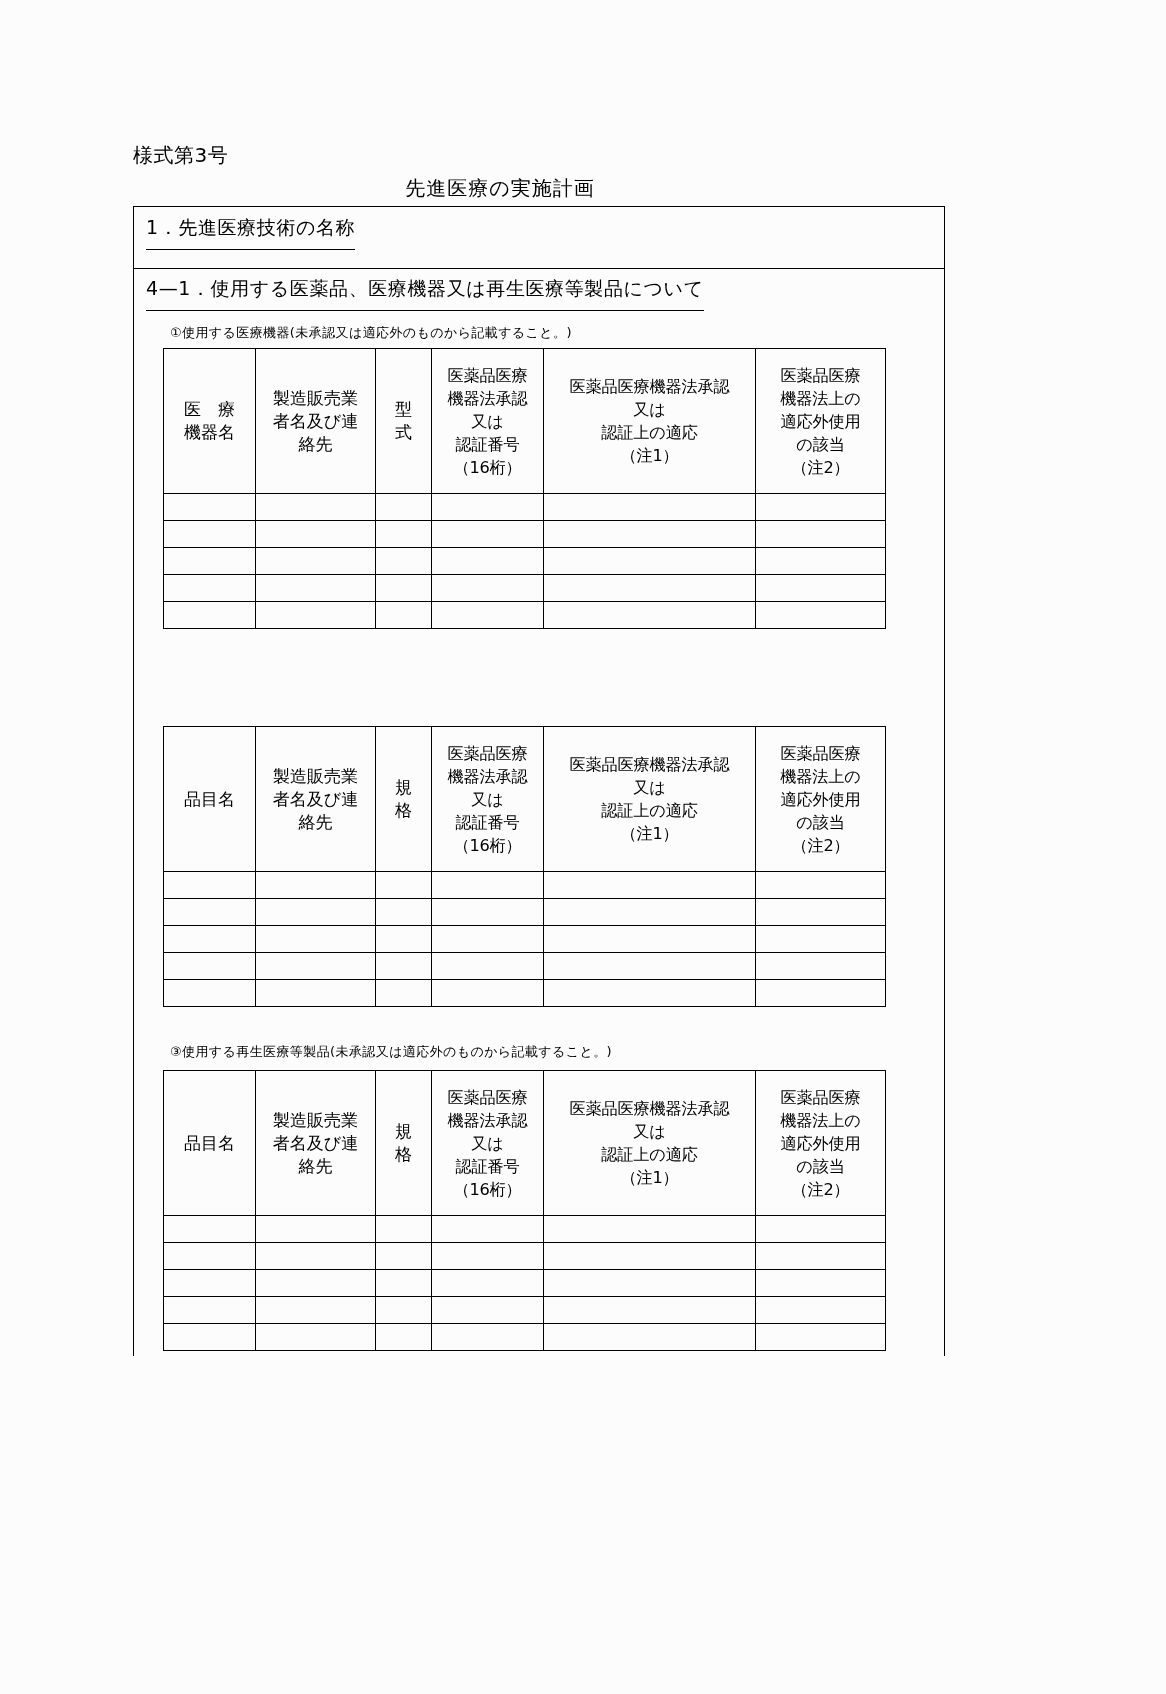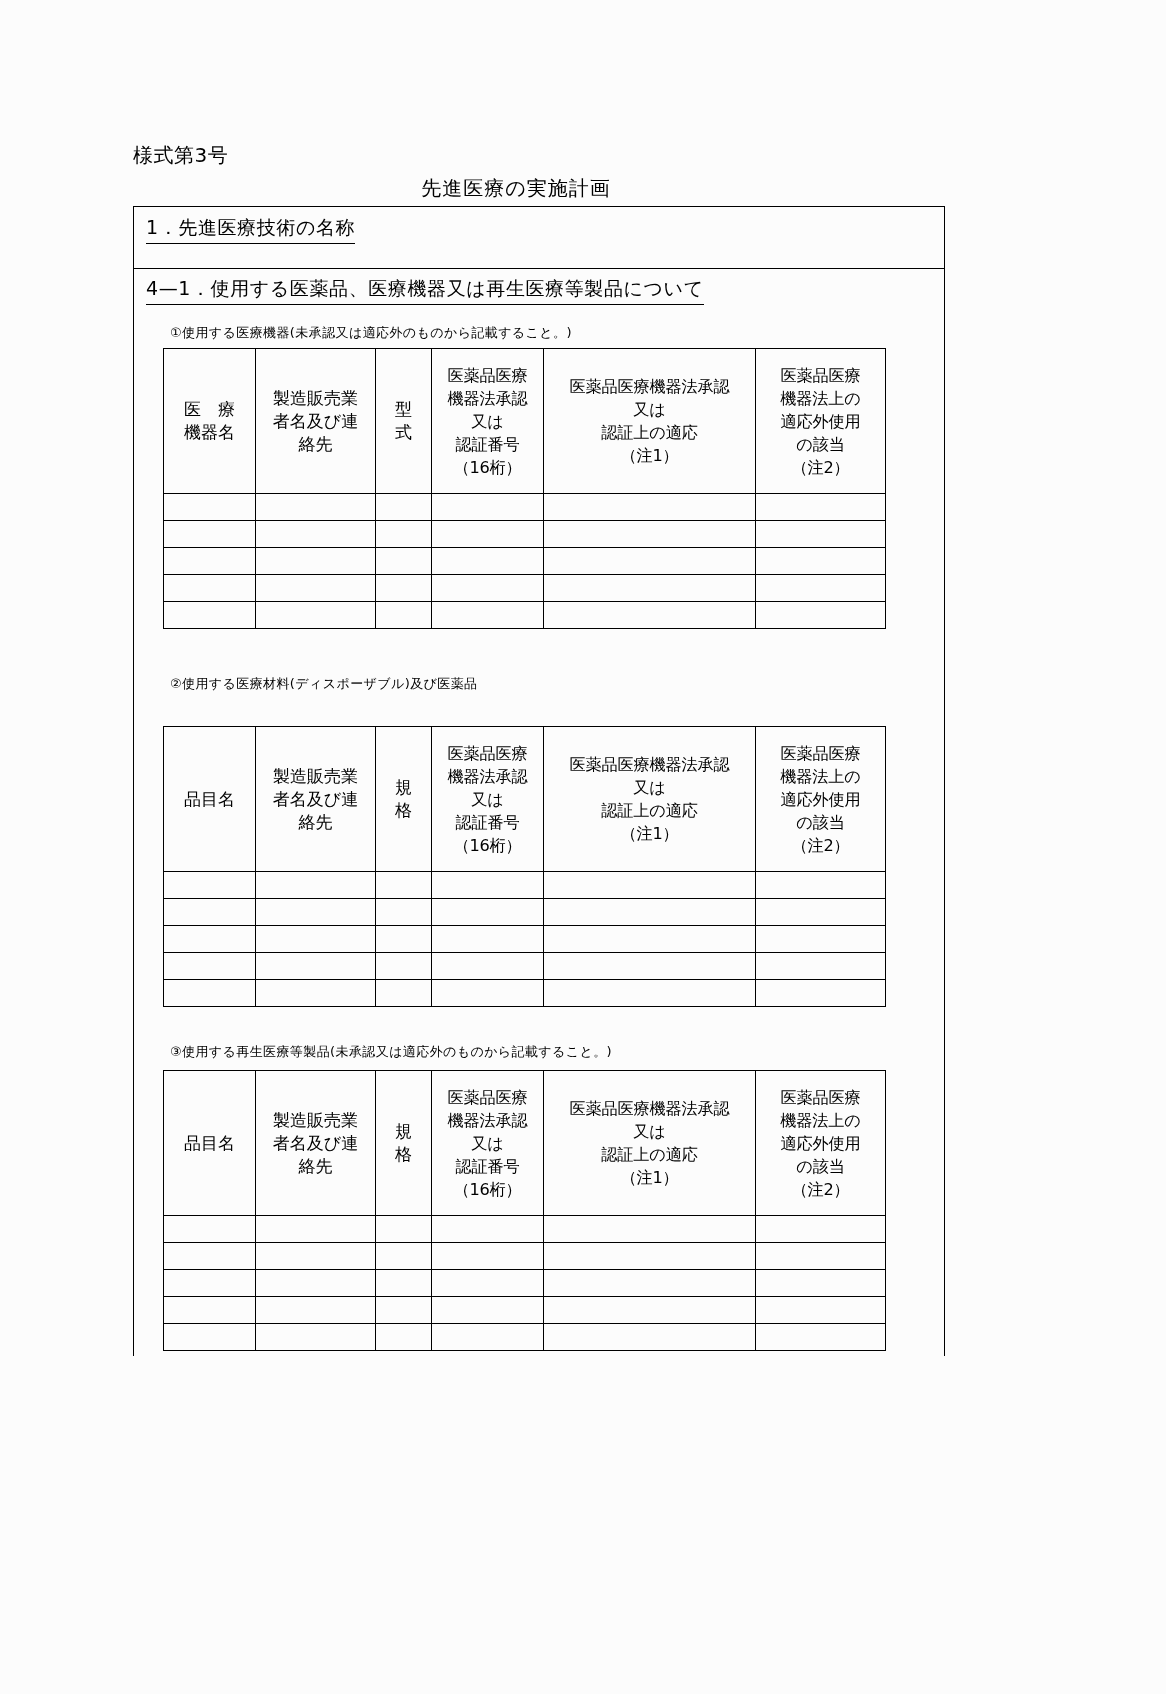--- a/index.html
+++ b/index.html
@@ -31,21 +31,21 @@
   .form-number {
     position: absolute;
     left: 133px;
     top: 142px;
     font-size: 20px;
     letter-spacing: 0.5px;
     white-space: nowrap;
   }
   .doc-title {
     position: absolute;
-    left: 16px;
+    left: 0;
     top: 175px;
     width: 1000px;
     text-align: center;
     font-size: 20px;
     letter-spacing: 1px;
     white-space: nowrap;
   }
 
   
   .outer-frame {
@@ -66,21 +66,21 @@
     height: 0;
     border-top: 1.2px solid #000;
   }
 
   
   .sec-heading {
     position: absolute;
     font-size: 19px;
     letter-spacing: 0.6px;
     white-space: nowrap;
-    padding-bottom: 2px;
+    padding-bottom: 8px;
     border-bottom: 1.2px solid #000;
   }
   #sec1 { left: 146px; top: 215px; }
   #sec2 { left: 146px; top: 276px; }
 
   
   .sub-label {
     position: absolute;
     font-size: 13px;
     letter-spacing: 0.4px;
@@ -139,21 +139,20 @@
     <div class="outer-frame"></div>
     <div class="frame-divider"></div>
 
     <div class="sec-heading" id="sec1">1．先進医療技術の名称</div>
 
     <div class="sec-heading" id="sec2">4—1．使用する医薬品、医療機器又は再生医療等製品について</div>
 
     <div class="sub-label" id="sub1">①使用する医療機器(未承認又は適応外のものから記載すること。)</div>
 
     <div class="sub-label" id="sub2">
-      <div>②使用する医療材料(ディスポーザブル)及び医薬品</div>
     </div>
 
     <div class="sub-label" id="sub3">③使用する再生医療等製品(未承認又は適応外のものから記載すること。)</div>
 
     <table class="form-table" id="table1">
       <colgroup>
         <col style="width:92px">
           <col style="width:120px">
           <col style="width:56px">
         <col style="width:112px">

